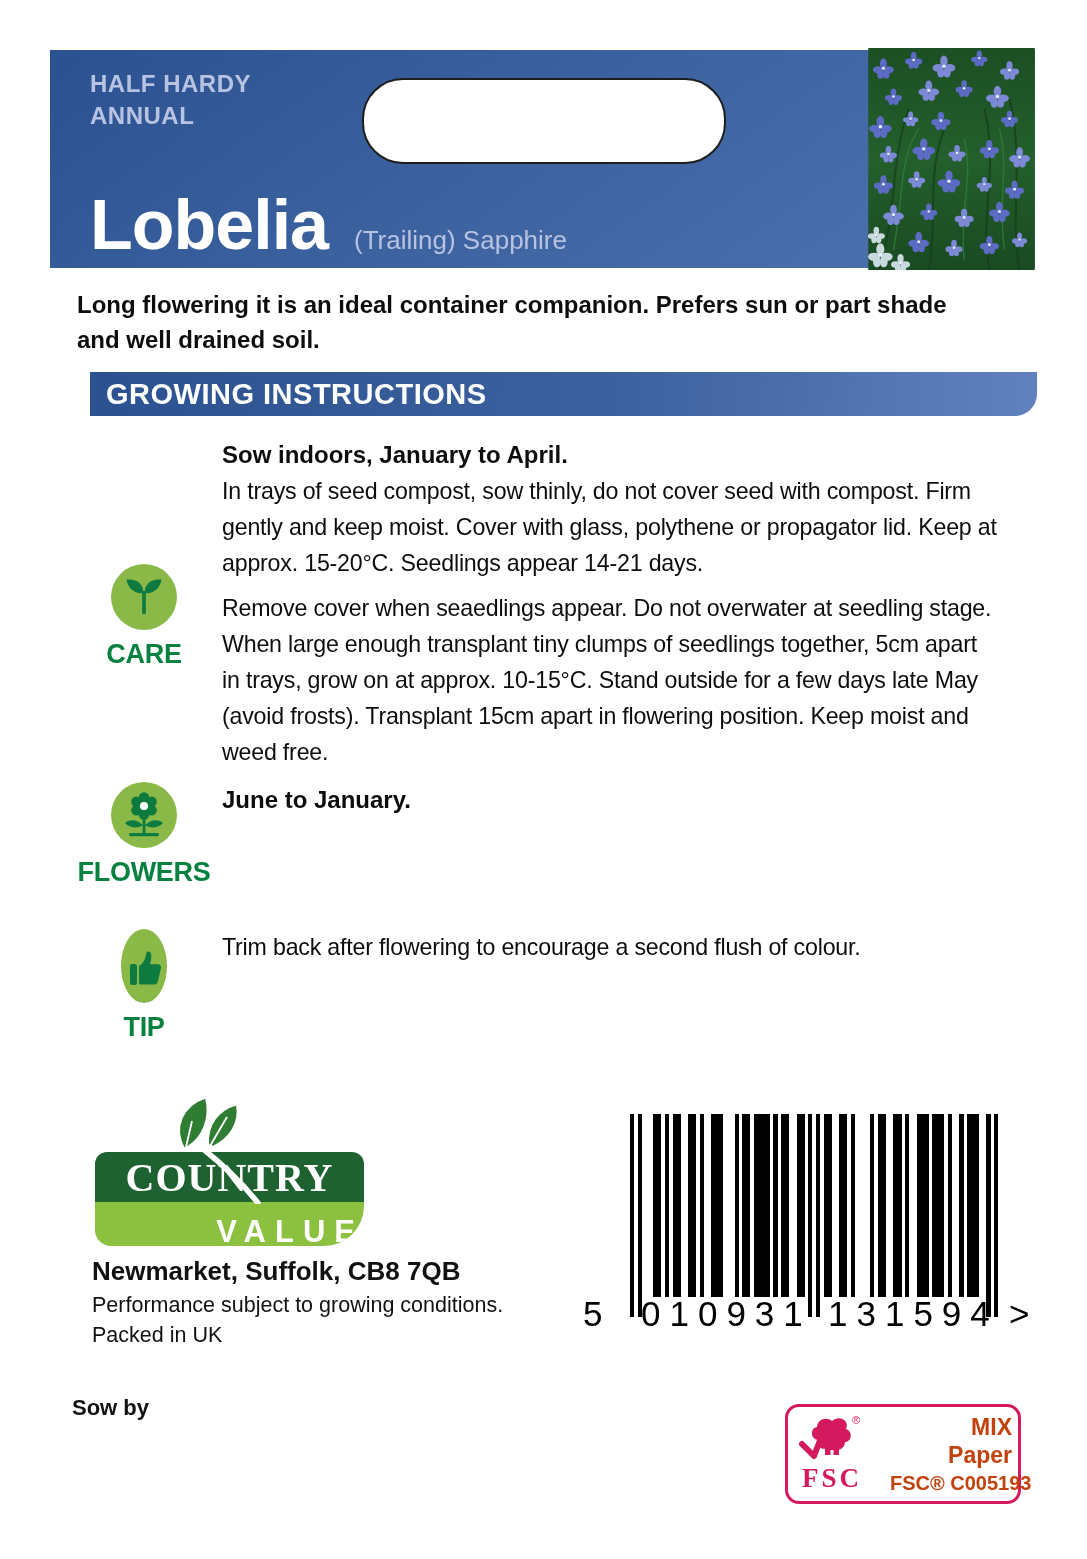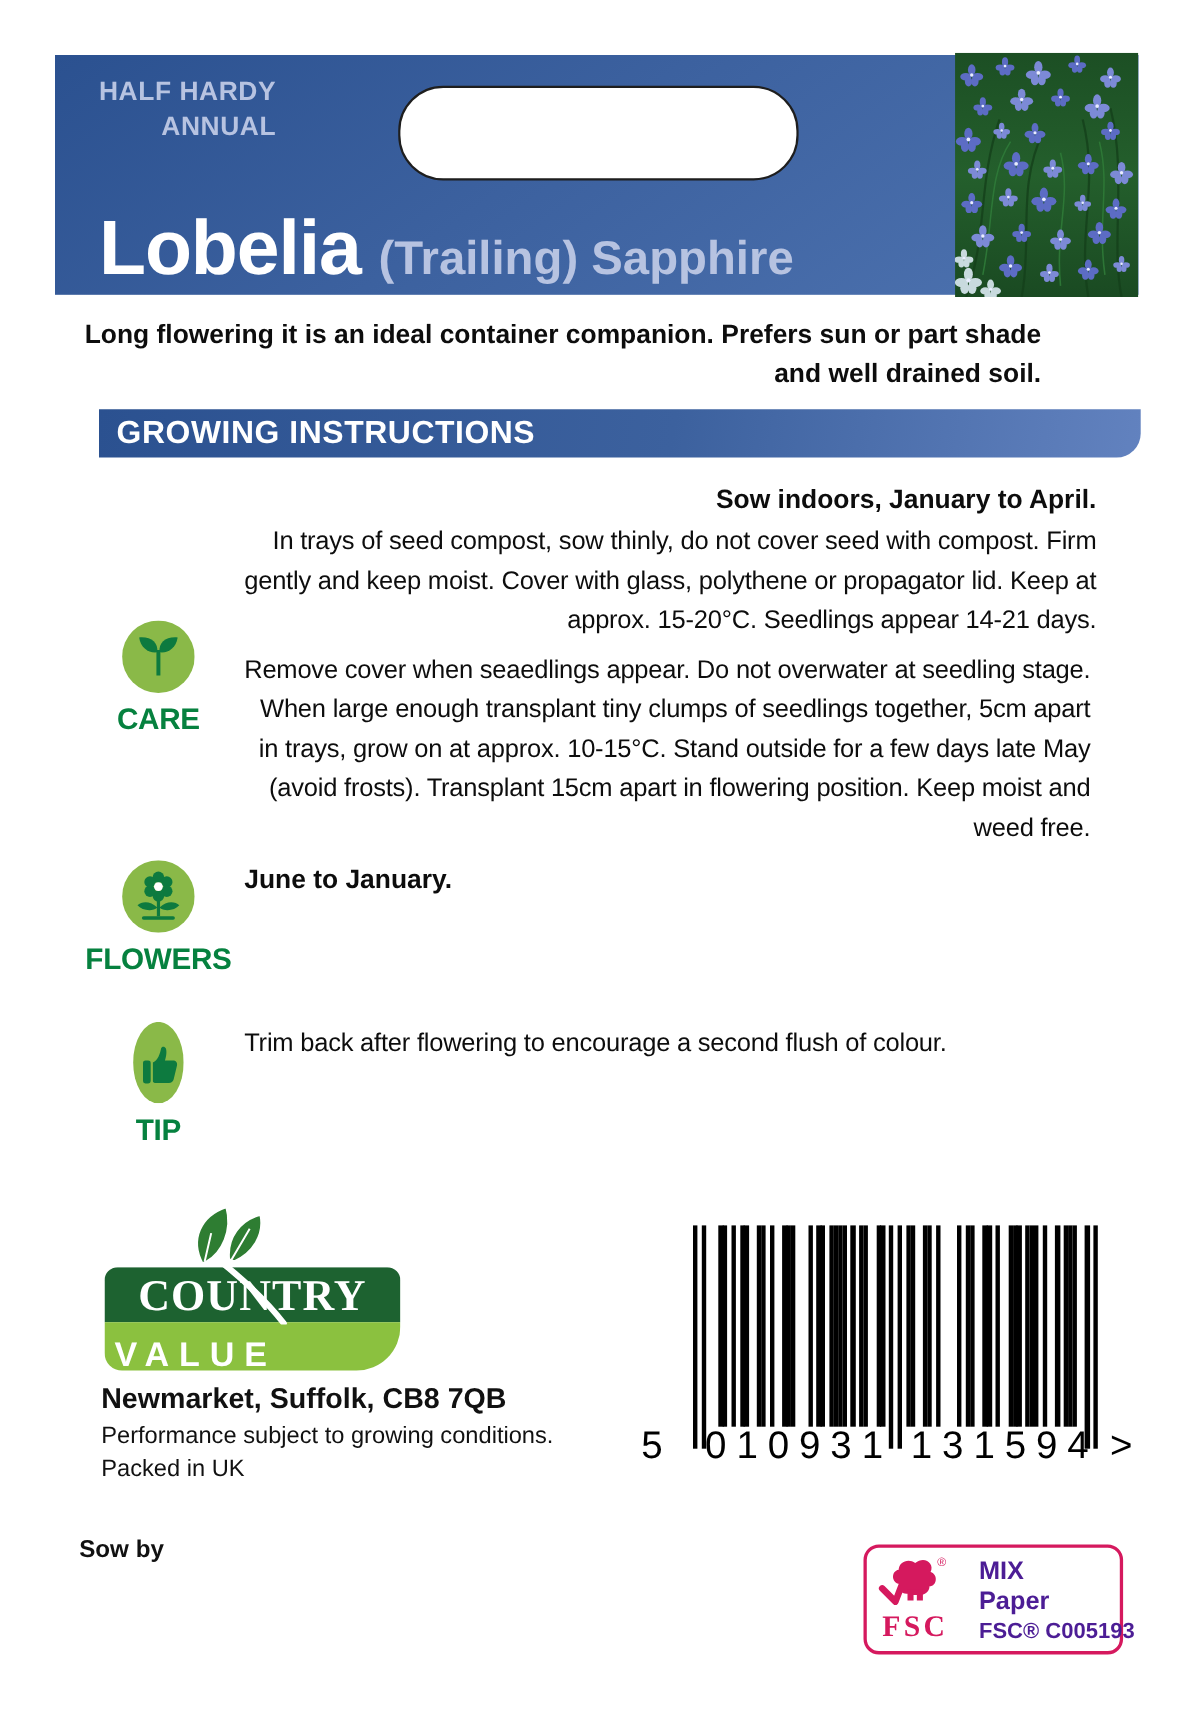--- a/index.html
+++ b/index.html
@@ -1,27 +1,27 @@
 <!DOCTYPE html>
 <html><head>
 <meta charset="utf-8">
 <style>
   html,body{margin:0;padding:0;background:#fff;}
   .page{position:relative;width:1087px;height:1559px;background:#fff;overflow:hidden;
         font-family:"Liberation Sans",sans-serif;color:#111;}
-  .pre{white-space:pre;text-align:right;}
+  .pre{white-space:pre;}
 
   
   .hdr{position:absolute;left:50px;top:50px;width:985px;height:218px;
        background:linear-gradient(145deg,#2b5190 0%,#3c619f 45%,#4e73b0 100%);}
   .hdr-category{position:absolute;left:40px;top:18px;font-size:24px;font-weight:bold;
        line-height:1.32;color:#b7c3e1;letter-spacing:.5px;}
   .hdr-titlerow{position:absolute;left:40px;bottom:8px;display:flex;align-items:baseline;gap:16px;}
   .hdr-title{font-size:70px;font-weight:bold;color:#fff;letter-spacing:-1px;line-height:1;}
-  .hdr-subtitle{font-size:43px;font-weight:bold;color:#b7c3e1;}
+  .hdr-subtitle{font-size:26px;font-weight:normal;color:#b7c3e1;margin-left:10px;}
   .photo{position:absolute;left:818px;top:-2px;width:167px;height:222px;display:block;}
   .hang-hole{position:absolute;left:362px;top:78px;width:360px;height:82px;background:#fff;
        border:2px solid #1e1e1e;border-radius:41px;}
 
   
   .desc{position:absolute;left:77px;top:288px;font-size:24px;font-weight:bold;
         line-height:1.45;color:#0d0d0d;}
 
   
   .gi-bar{position:absolute;left:90px;top:372px;width:947px;height:44px;
@@ -37,21 +37,21 @@
   .txt-col{position:absolute;left:222px;}
   .txt-lead{font-size:24px;font-weight:bold;line-height:36px;color:#0d0d0d;}
   .txt-body{font-size:23.2px;line-height:36px;color:#0d0d0d;letter-spacing:-.2px;}
 
   
   .cv-box{position:absolute;left:95px;top:1152px;width:269px;height:94px;
         border-radius:12px 12px 40px 16px;overflow:hidden;}
   .cv-top{height:50px;background:#1d6230;display:flex;align-items:center;justify-content:center;}
   .cv-top span{font-family:"Liberation Serif",serif;font-weight:bold;font-size:40px;
         color:#fff;letter-spacing:1px;}
-  .cv-bottom{height:60px;background:#8bc13f;display:flex;align-items:center;justify-content:flex-start;}
+  .cv-bottom{height:60px;background:#8bc13f;display:flex;align-items:center;justify-content:flex-end;}
   .cv-bottom span{font-weight:bold;font-size:31px;color:#fff;letter-spacing:9px;padding-left:9px;}
   .cv-leaves{position:absolute;left:152px;top:1095px;}
   .cv-swoosh{position:absolute;left:150px;top:1146px;pointer-events:none;}
 
   .addr{position:absolute;left:92px;top:1256px;font-size:26px;font-weight:bold;}
   .note1{position:absolute;left:92px;top:1293px;font-size:21.5px;}
   .note2{position:absolute;left:92px;top:1323px;font-size:21.5px;}
 
   
   .barcode{position:absolute;left:585px;top:1114px;width:455px;height:230px;}
@@ -64,22 +64,22 @@
   .bc-g2{left:243px;letter-spacing:9px;}
   .bc-suffix{left:424px;}
 
   .sowby{position:absolute;left:72px;top:1395px;font-size:22px;font-weight:bold;}
 
   
   .fsc-box{position:absolute;left:785px;top:1404px;width:230px;height:94px;
         border:3.5px solid #d5195e;border-radius:14px;}
   .fsc-acronym{position:absolute;left:14px;top:56px;font-family:"Liberation Serif",serif;
         font-weight:bold;font-size:27px;color:#d5195e;letter-spacing:3px;}
-  .fsc-right{position:absolute;left:102px;top:6px;width:122px;text-align:left;
-        color:#4c1d95;font-weight:bold;}
+  .fsc-right{position:absolute;left:102px;top:6px;width:122px;text-align:right;
+        color:#c2410c;font-weight:bold;}
   .fsc-right .l1,.fsc-right .l2{font-size:23px;line-height:28px;}
   .fsc-right .l3{font-size:20px;line-height:28px;white-space:nowrap;}
 </style>
 </head>
 <body>
 
 <div class="page">
 
   <div class="hdr">
     <div class="hdr-category pre">HALF HARDY

